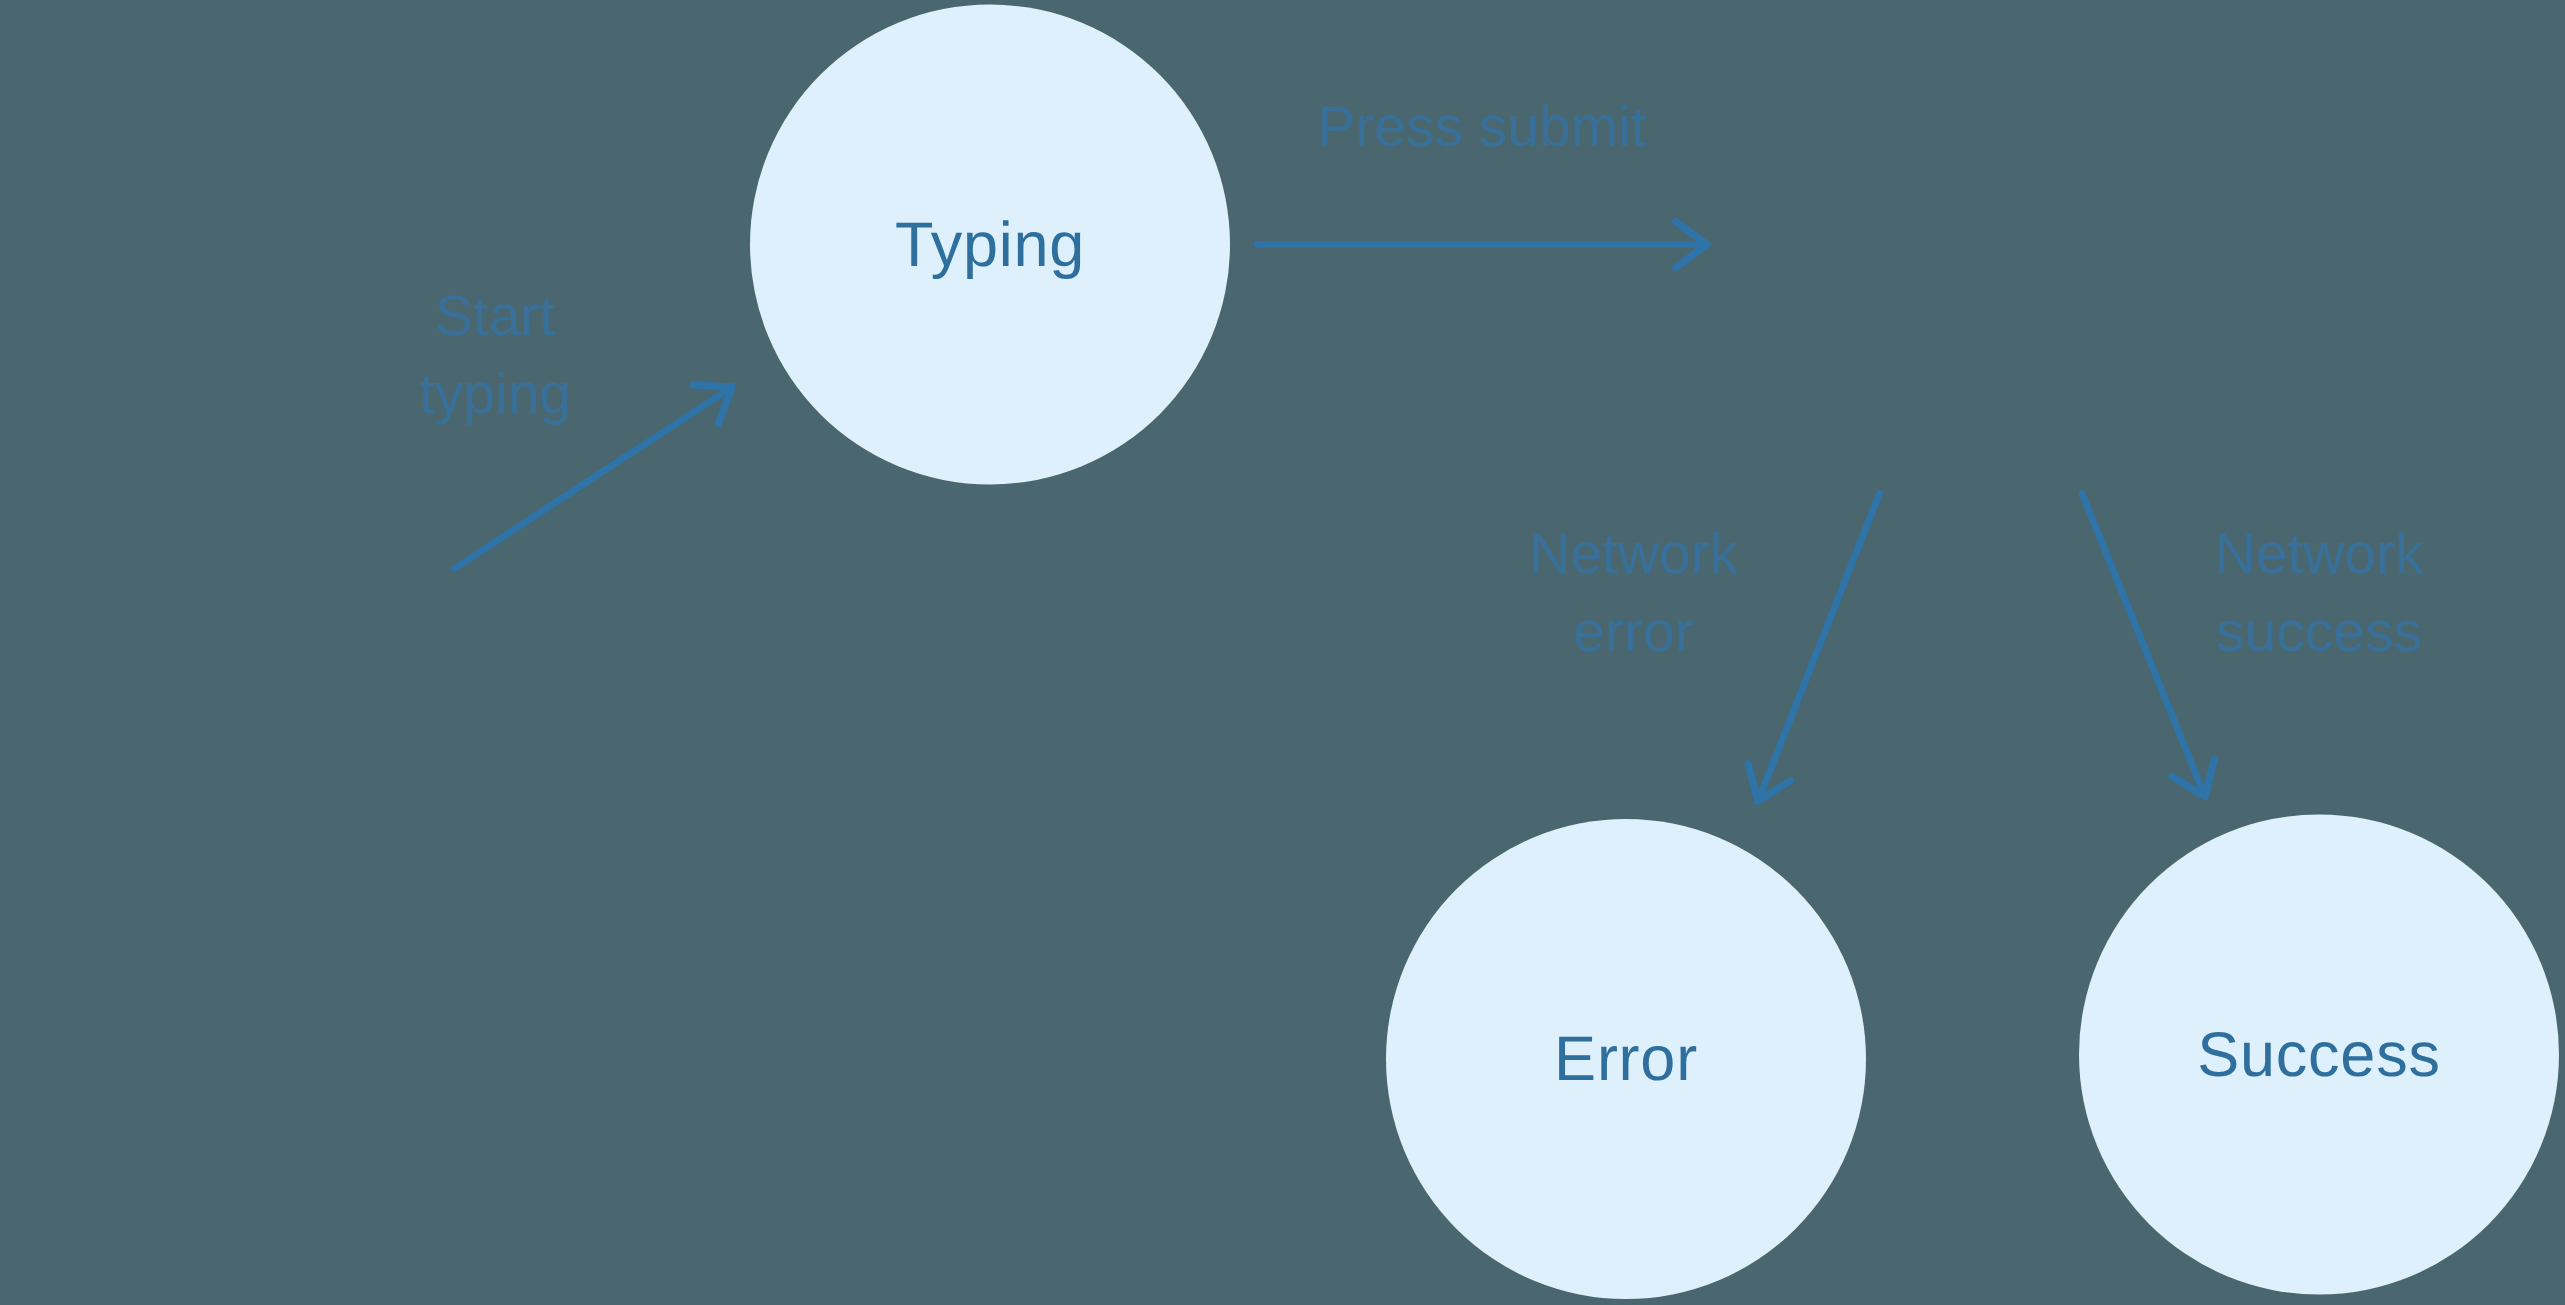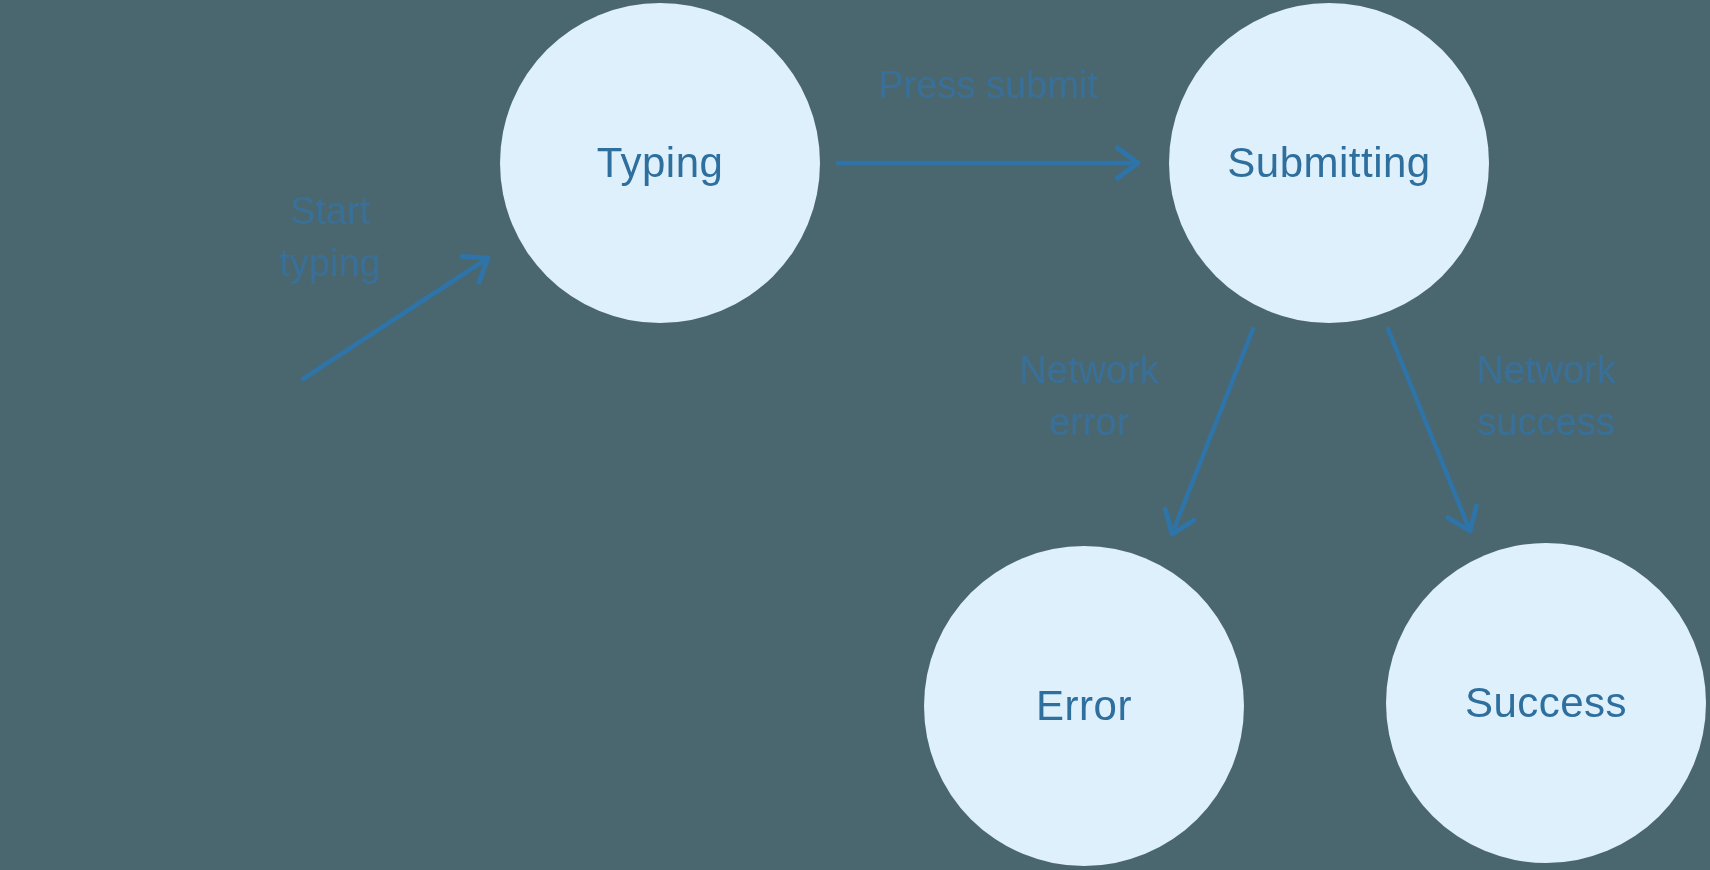--- a/index.html
+++ b/index.html
@@ -53,23 +53,20 @@
 </head>
 <body>
 
 <div id="canvas">
 
 
   <div class="node" style="left:500px; top:3px;">
     <span class="node-label">Typing</span>
   </div>
 
-  <div class="node" style="left:1169px; top:3px;">
-    <span class="node-label">Submitting</span>
-  </div>
 
   <div class="node" style="left:924px; top:546px;">
     <span class="node-label">Error</span>
   </div>
 
   <div class="node" style="left:1386px; top:543px;">
     <span class="node-label">Success</span>
   </div>
 
   <svg class="arrows" viewBox="0 0 1710 870" xmlns="http://www.w3.org/2000/svg">

